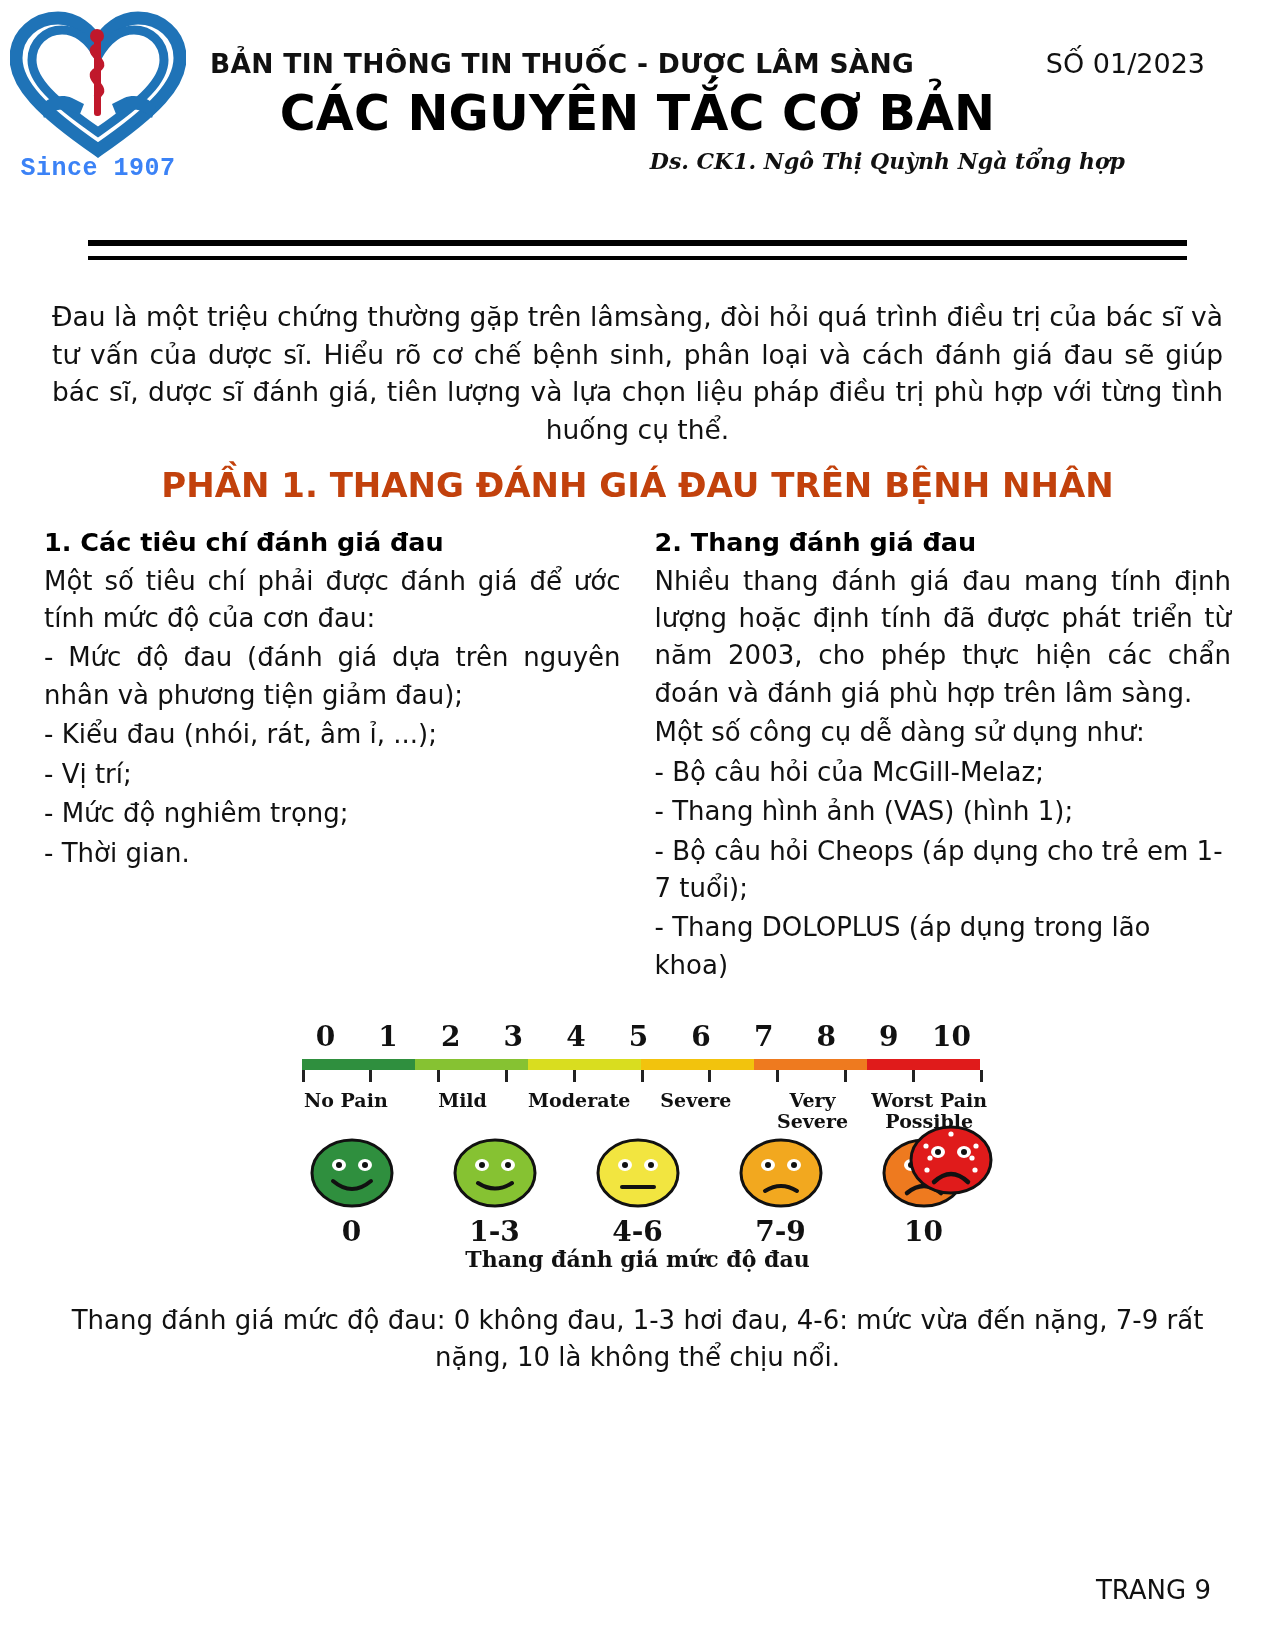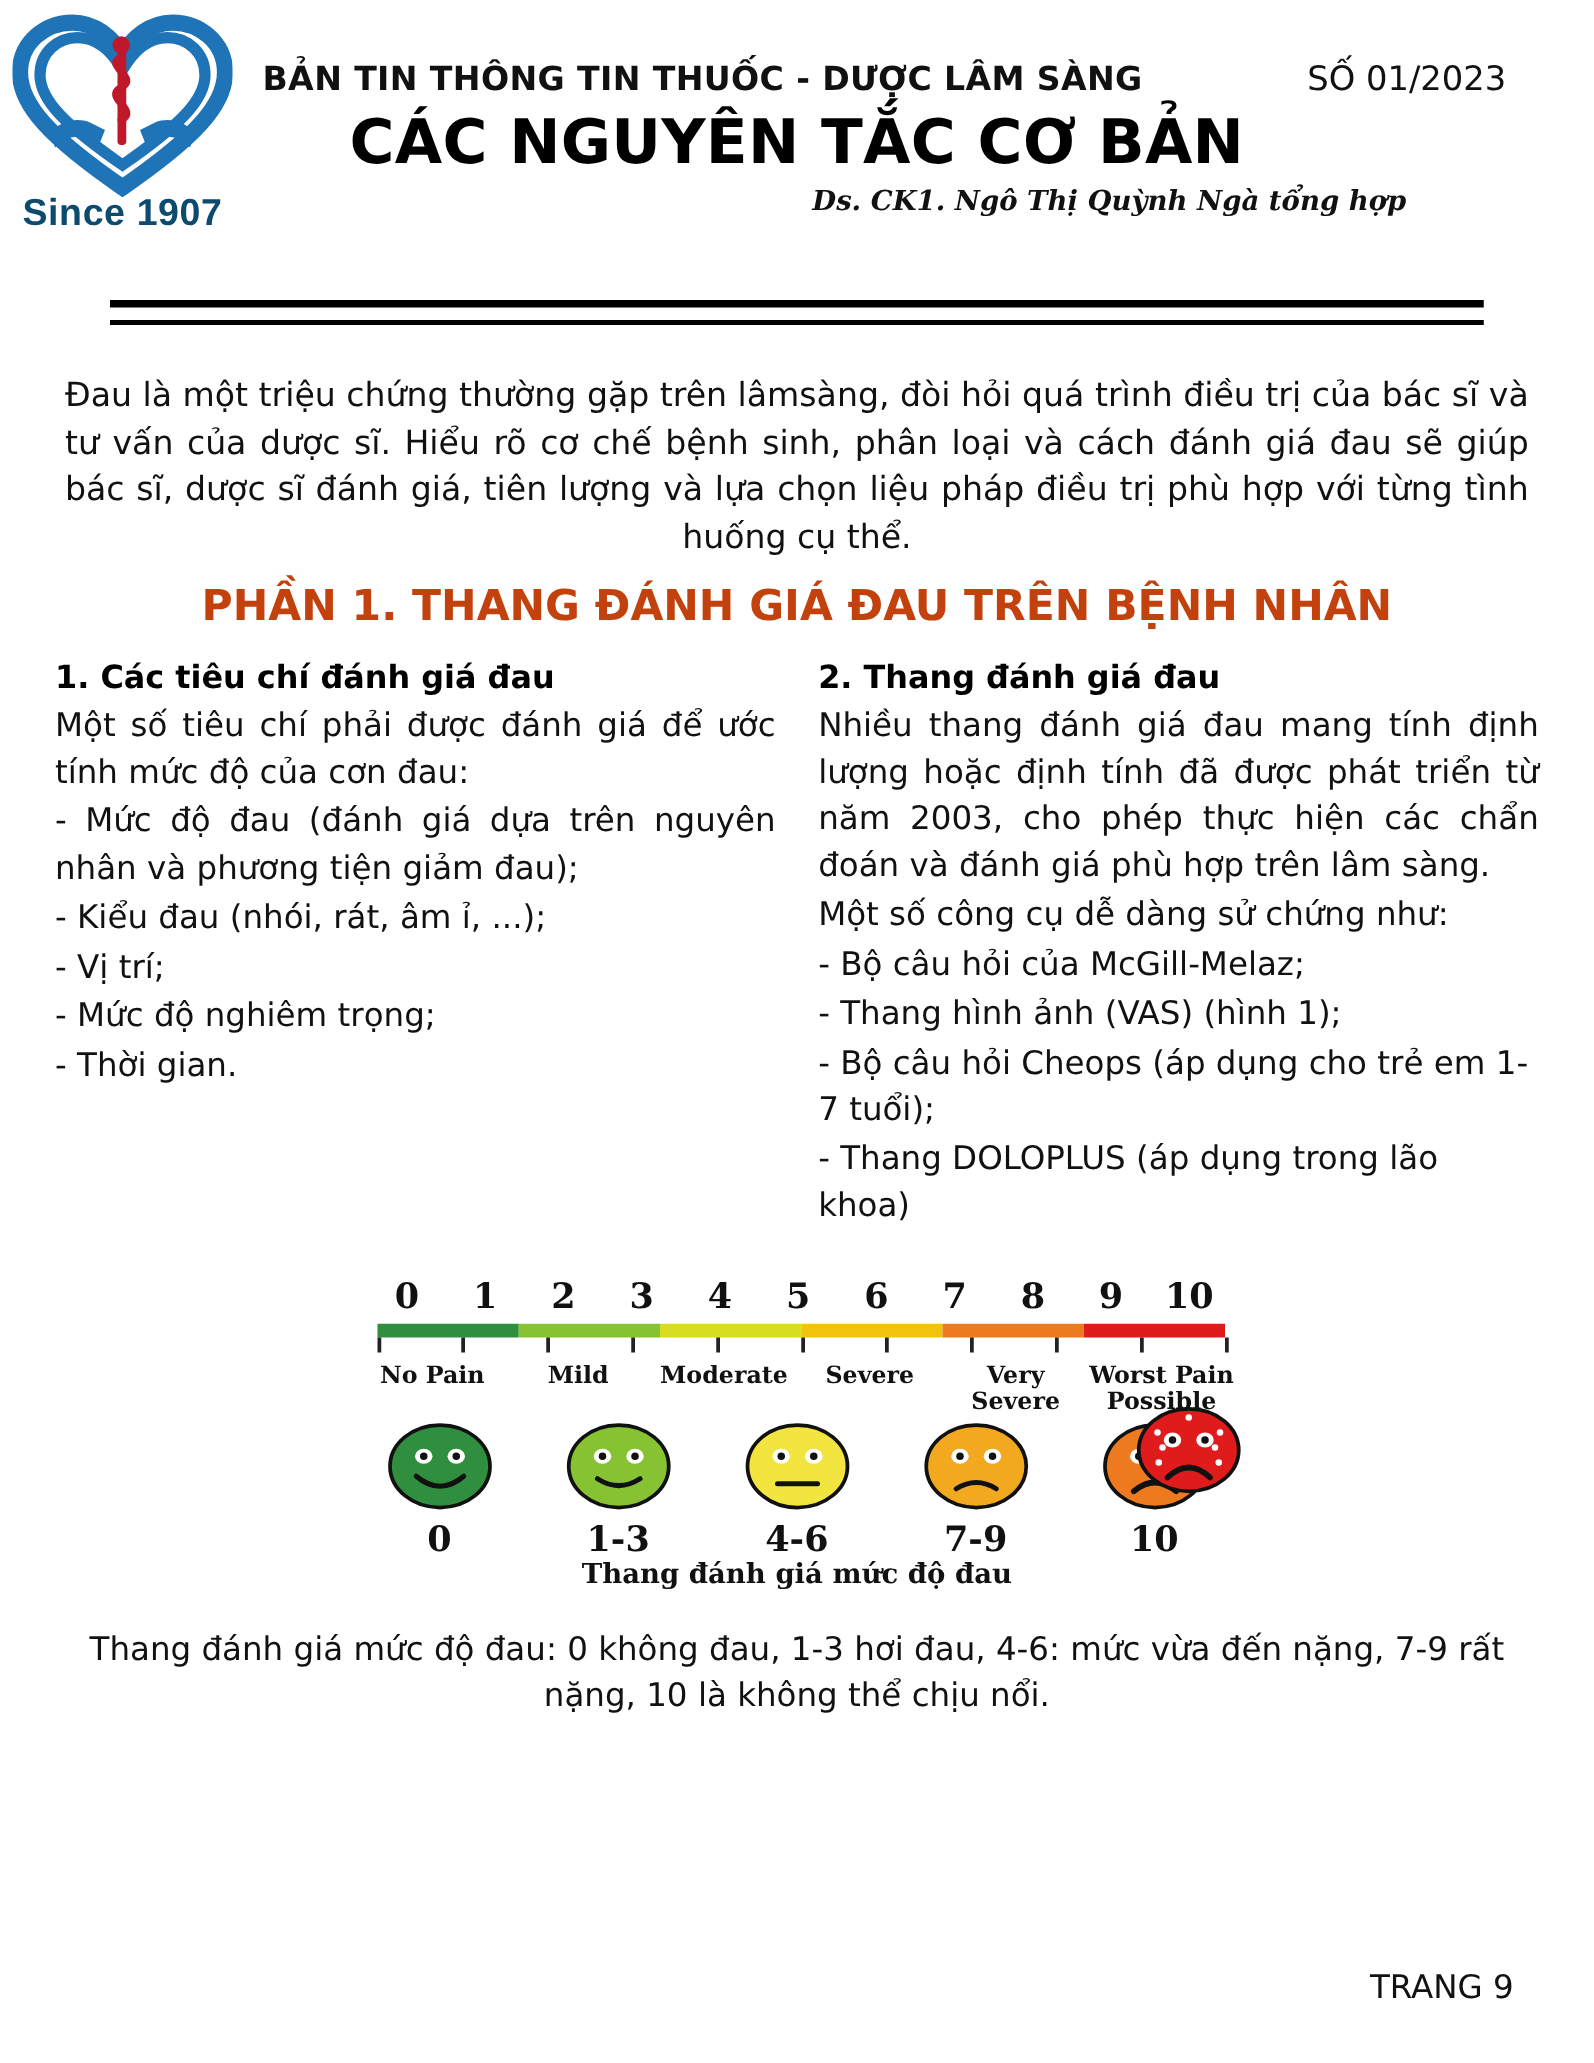--- a/index.html
+++ b/index.html
@@ -26,24 +26,24 @@
   .logo-wrap {
     position: absolute;
     left: 8px;
     top: 10px;
     width: 180px;
     height: 200px;
     text-align: center;
   }
   .logo-svg { display: block; margin: 0 auto; }
   .logo-since {
-    font-family: Liberation Sans, sans-serif;
-    font-weight: bold;
-    font-size: 30px;
-    color: #0c4a6e;
+    font-family: Liberation Mono, monospace;
+    font-weight: bold;
+    font-size: 25px;
+    color: #3b82f6;
     letter-spacing: 0.5px;
     margin-top: -6px;
   }
   .header-top {
     display: flex;
     align-items: baseline;
     justify-content: space-between;
     padding-left: 150px;
     padding-right: 10px;
     margin-top: 34px;
@@ -270,21 +270,21 @@
     <p class="just">- Mức độ đau (đánh giá dựa trên nguyên nhân và phương tiện giảm đau);</p>
     <p>- Kiểu đau (nhói, rát, âm ỉ, ...);</p>
     <p>- Vị trí;</p>
     <p>- Mức độ nghiêm trọng;</p>
     <p> - Thời gian.</p>
   </div>
 
   <div class="col">
     <div class="col-heading">2. Thang đánh giá đau</div>
     <p class="just">Nhiều thang đánh giá đau mang tính định lượng hoặc định tính đã được phát triển từ năm 2003, cho phép thực hiện các chẩn đoán và đánh giá phù hợp trên lâm sàng.</p>
-    <p>Một số công cụ dễ dàng sử chứng như:</p>
+    <p>Một số công cụ dễ dàng sử dụng như:</p>
     <p> - Bộ câu hỏi của McGill-Melaz;</p>
     <p> - Thang hình ảnh (VAS) (hình 1);</p>
     <p> - Bộ câu hỏi Cheops (áp dụng cho trẻ em 1-7 tuổi);</p>
     <p>- Thang DOLOPLUS (áp dụng trong lão khoa)</p>
   </div>
 </div>
 
 <div class="figure">
   <div class="scale-box">
 

